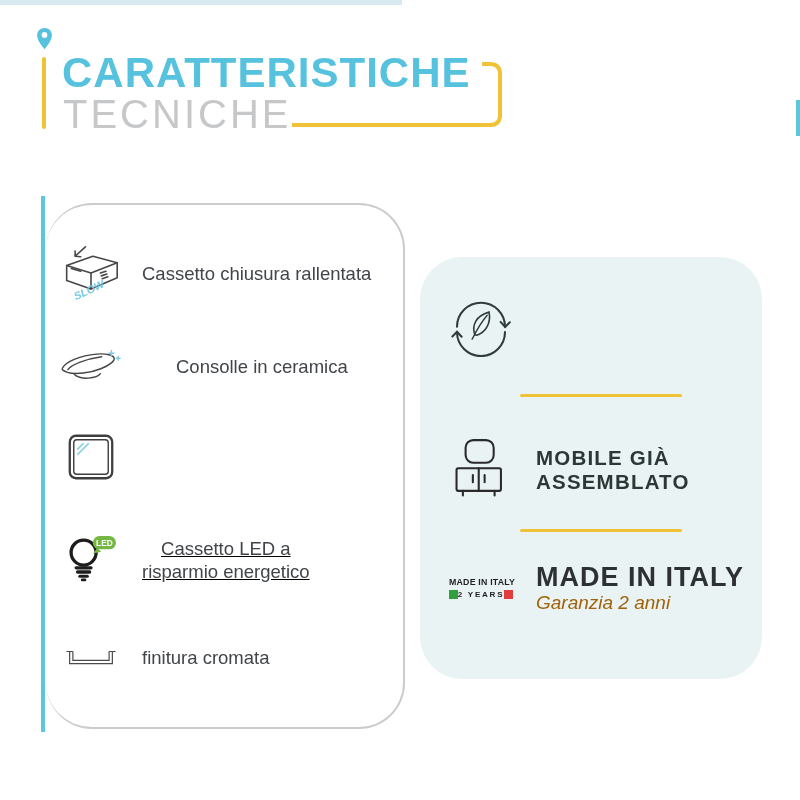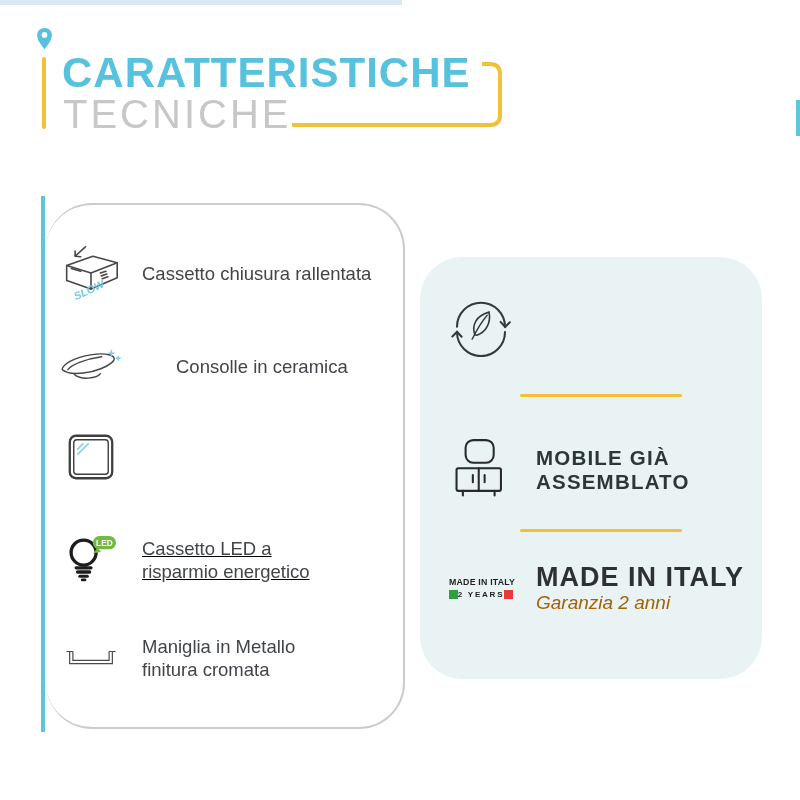--- a/index.html
+++ b/index.html
@@ -19,21 +19,21 @@
          color:#c5c7c9;letter-spacing:3px;line-height:40px;white-space:nowrap;}
   .bracket{position:absolute;left:288px;top:60px;}
 
   
   .fpanel{position:absolute;left:46px;top:203px;width:359px;height:526px;
           border:2px solid #cccccc;border-left:none;border-radius:46px;box-sizing:border-box;}
   .fline{position:absolute;left:41px;top:196px;width:4px;height:536px;background:#5cc7da;}
   .feat{position:absolute;left:8px;width:345px;height:70px;display:flex;align-items:center;gap:14px;}
   .feat .fico{flex:0 0 74px;display:flex;justify-content:center;align-items:center;}
   .feat p{margin:0;font-size:18.5px;line-height:23.5px;color:#414549;}
-  .feat p span{display:block;white-space:nowrap;}
+  .feat p span{display:block;white-space:nowrap;text-align:center;}
   .f1{top:34px;}.f2{top:127px;gap:48px;}.f3{top:217px;}.f4{top:320px;text-decoration:underline;}.f5{top:418px;}
 
   
   .bpanel{position:absolute;left:420px;top:257px;width:342px;height:422px;
           background:#e9f3f4;border-radius:42px;}
   .ben{position:absolute;left:28px;width:300px;display:flex;align-items:center;gap:22px;}
   .ben .bico{flex:0 0 66px;display:flex;justify-content:center;align-items:center;}
   .bhead span{display:block;font-size:20.5px;font-weight:700;letter-spacing:1.2px;
           color:#2c3835;line-height:24.5px;white-space:nowrap;}
   .b1{top:18px;height:100px;}
@@ -157,21 +157,20 @@
       <span class="fico">
         <svg width="52" height="20" viewBox="0 0 56 20">
           <g fill="none" stroke="#4a4a4a" stroke-width="1.3">
             <path d="M5 3 V16 H51 V3"></path>
             <path d="M8.5 3 V12.5 H47.5 V3"></path>
             <path d="M1.5 3 H8.5 M47.5 3 H54.5"></path>
           </g>
         </svg>
       </span>
       <p>
-        <span>Maniglia in Metallo</span>
           <span>finitura cromata</span>
       </p>
     </div>
 
   </section>
 
   <section class="bpanel">
 
     <div class="ben b1">
       <span class="bico">

